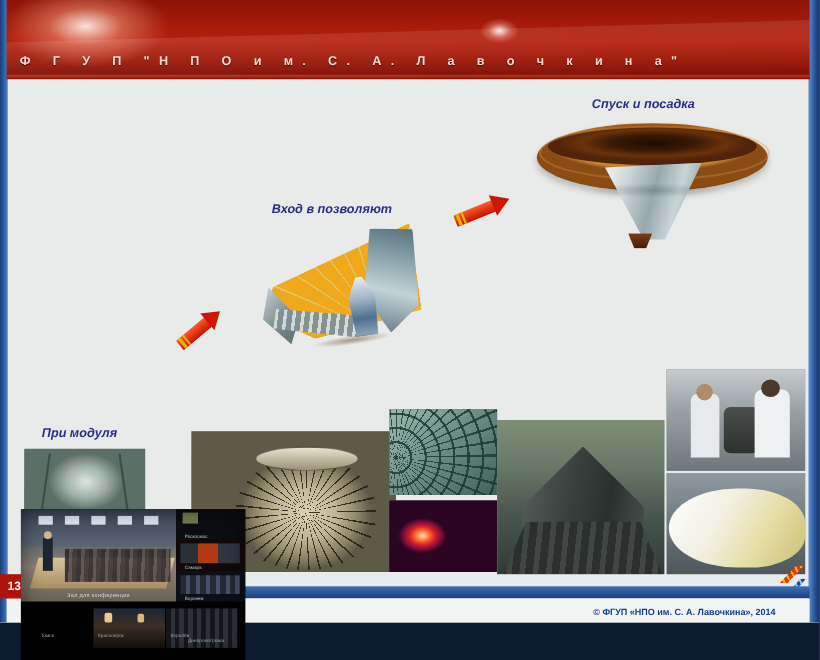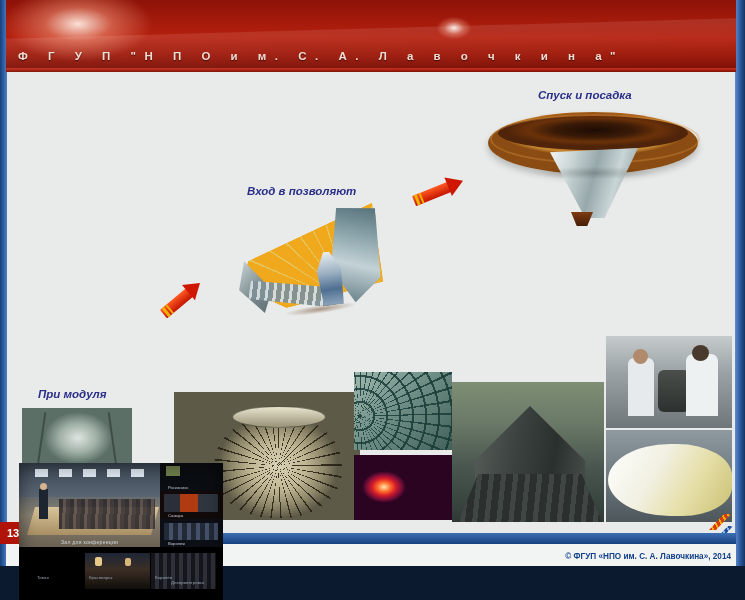--- a/index.html
+++ b/index.html
@@ -166,21 +166,21 @@
 
   .photo-bag{left:606px;top:430px;width:126px;height:92px;}
   .photo-bag .ph{background:linear-gradient(to bottom,#8e9aa0 0%,#6e7a80 50%,#4c565b 100%);}
   .photo-bag .bag{position:absolute;left:2px;top:14px;width:124px;height:72px;border-radius:50% 44% 40% 50%;
      background:linear-gradient(120deg,#ffffff 0%,#f1f0e2 38%,#e6dfa8 66%,#c9bf72 100%);}
 
   
   .footer-bar{position:absolute;left:6px;right:9px;bottom:22px;height:11px;
     background:linear-gradient(to bottom,#3d6fb5,#16417e);}
   .footer-white{position:absolute;left:6px;right:9px;bottom:0;height:22px;background:#f2f3f3;}
-  .footer-text{position:absolute;right:14px;bottom:5px;font-size:8.2px;font-weight:bold;color:#12408a;white-space:nowrap;}
+  .footer-text{position:absolute;right:40px;bottom:5px;font-size:8.2px;font-weight:bold;color:#12408a;white-space:nowrap;}
   .slide-no{position:absolute;left:0;bottom:22px;width:26px;height:22px;background:#b01408;
     color:#fff;font-size:11px;font-weight:bold;display:flex;align-items:center;justify-content:center;}
   .logo-mark{position:absolute;right:14px;bottom:36px;width:22px;height:16px;
     background:repeating-linear-gradient(62deg,#d93a12 0 3px,#f0b000 3px 5px);
     clip-path:polygon(0% 100%,68% 0%,100% 0%,32% 100%);}
   .logo-mark2{position:absolute;right:12px;bottom:28px;width:16px;height:12px;
     background:repeating-linear-gradient(62deg,#1d4f9e 0 3px,#8fb6e8 3px 5px);
     clip-path:polygon(0% 100%,68% 0%,100% 0%,32% 100%);}
 
   

